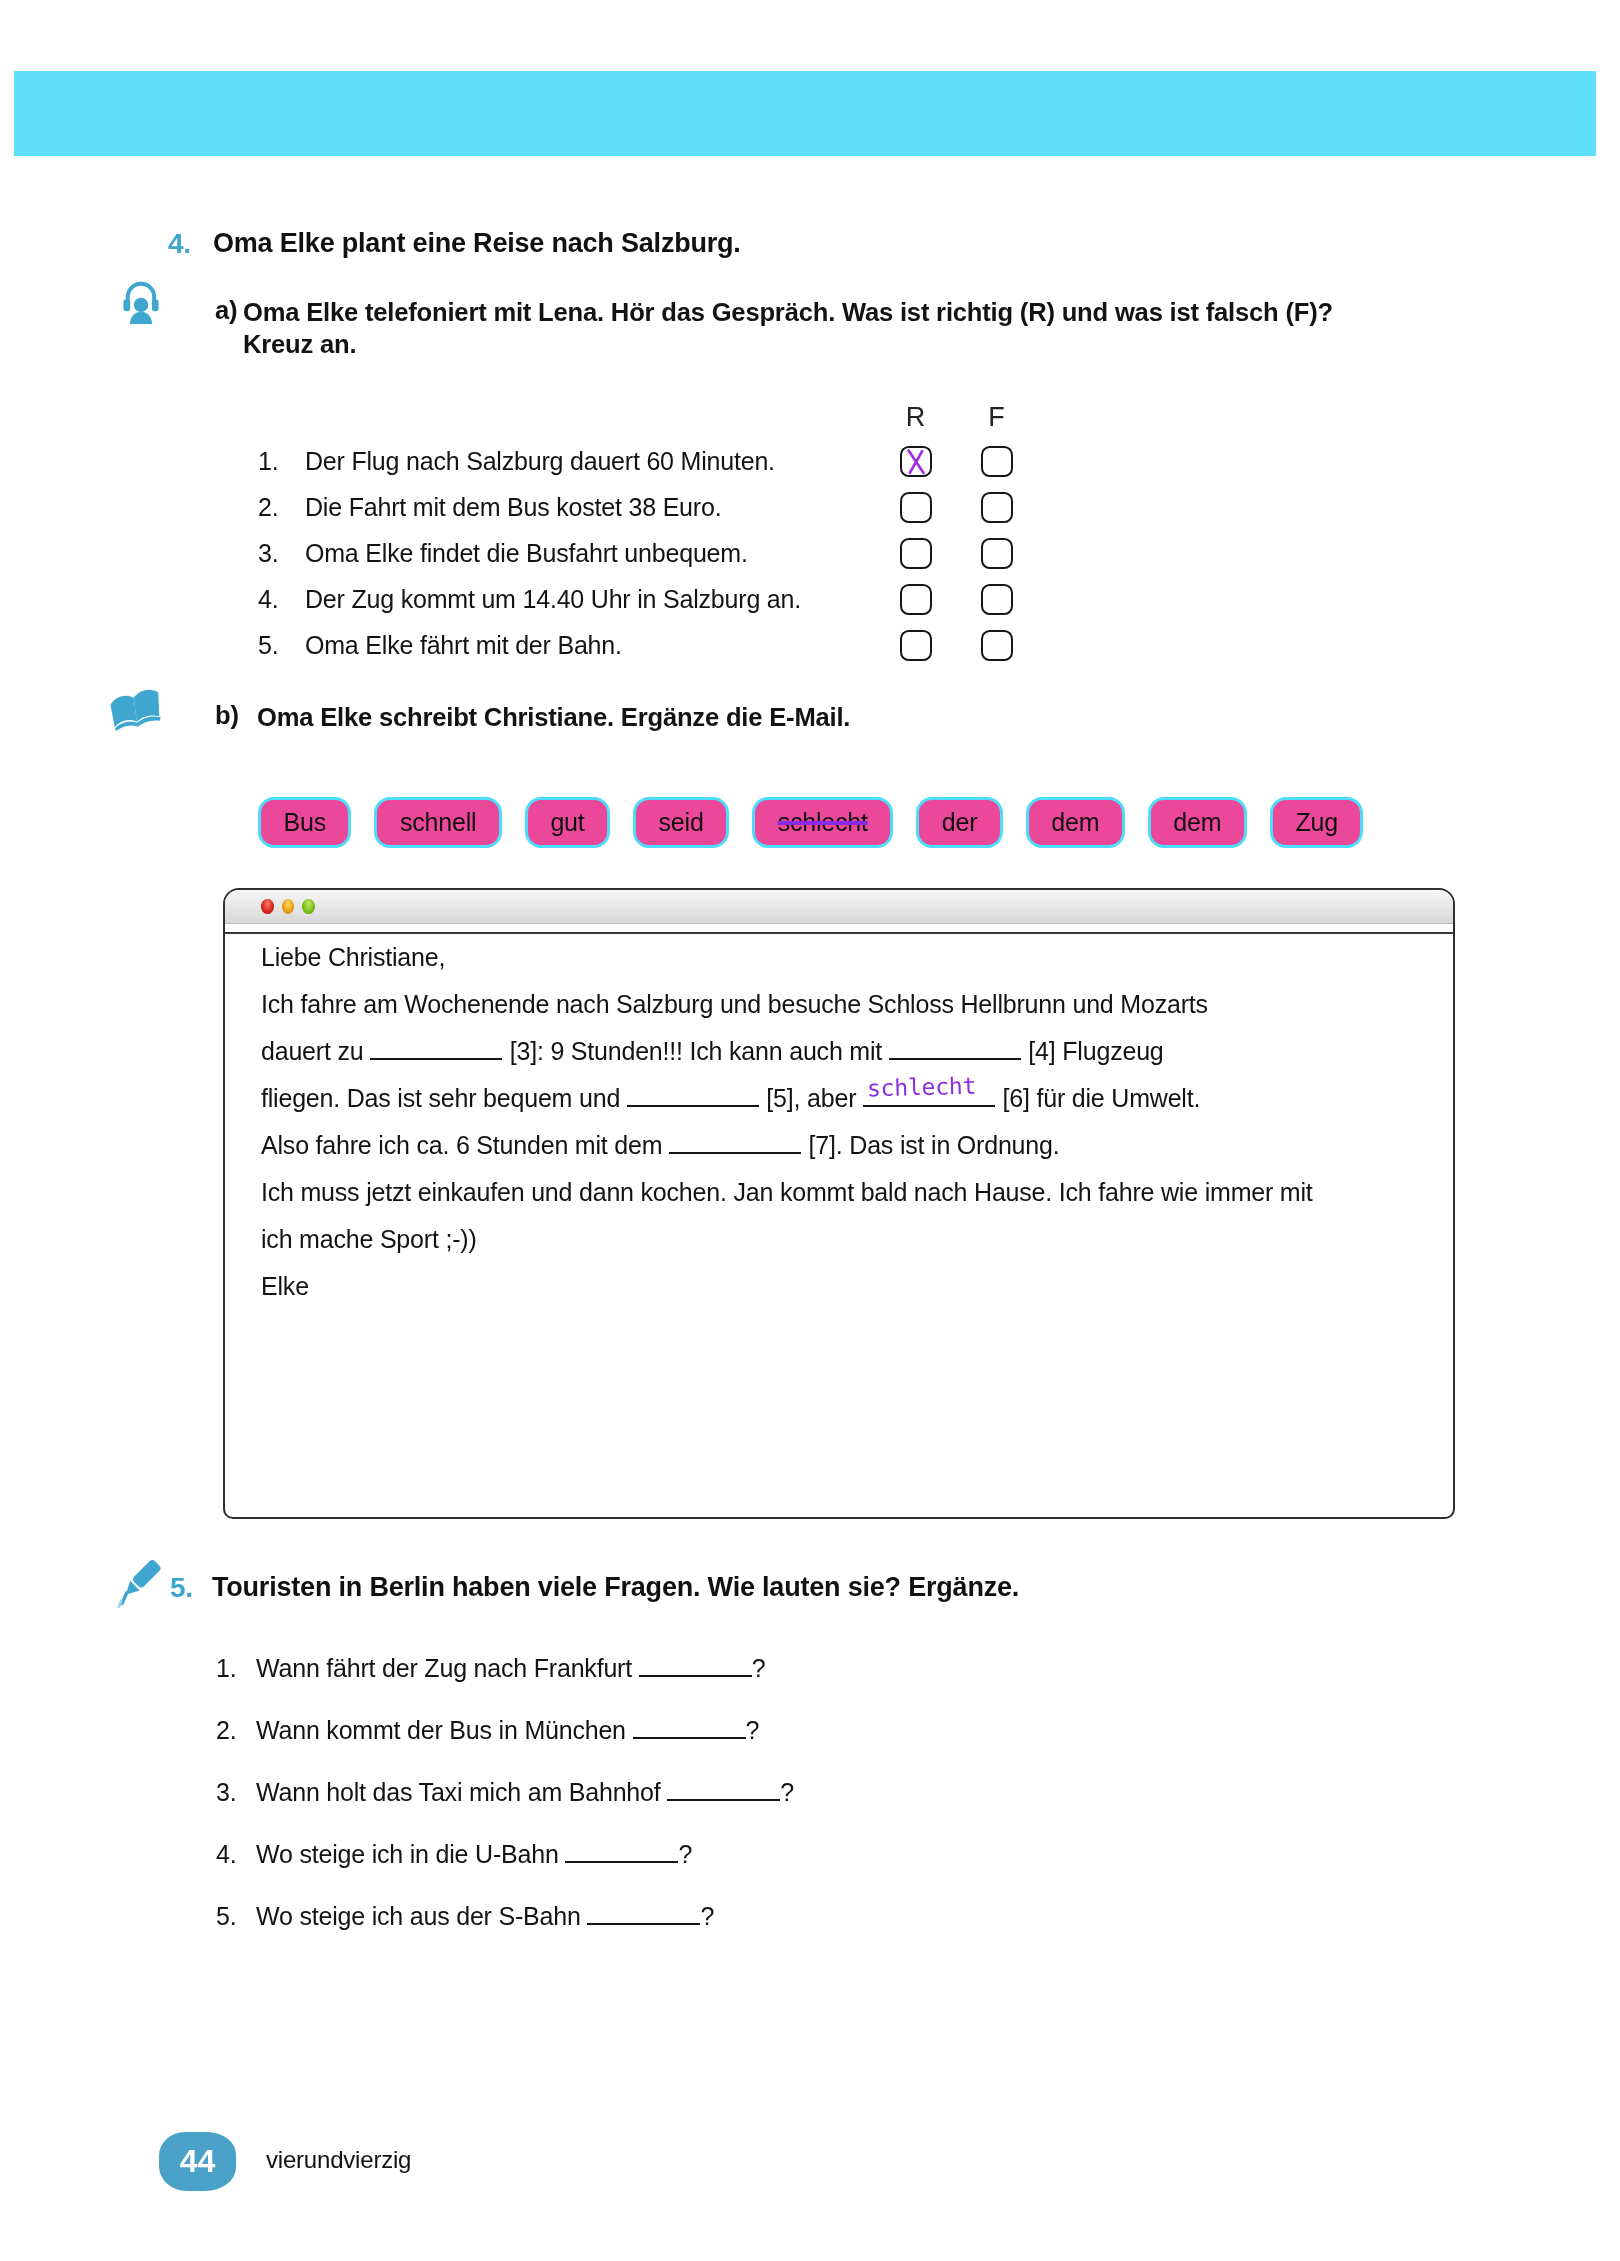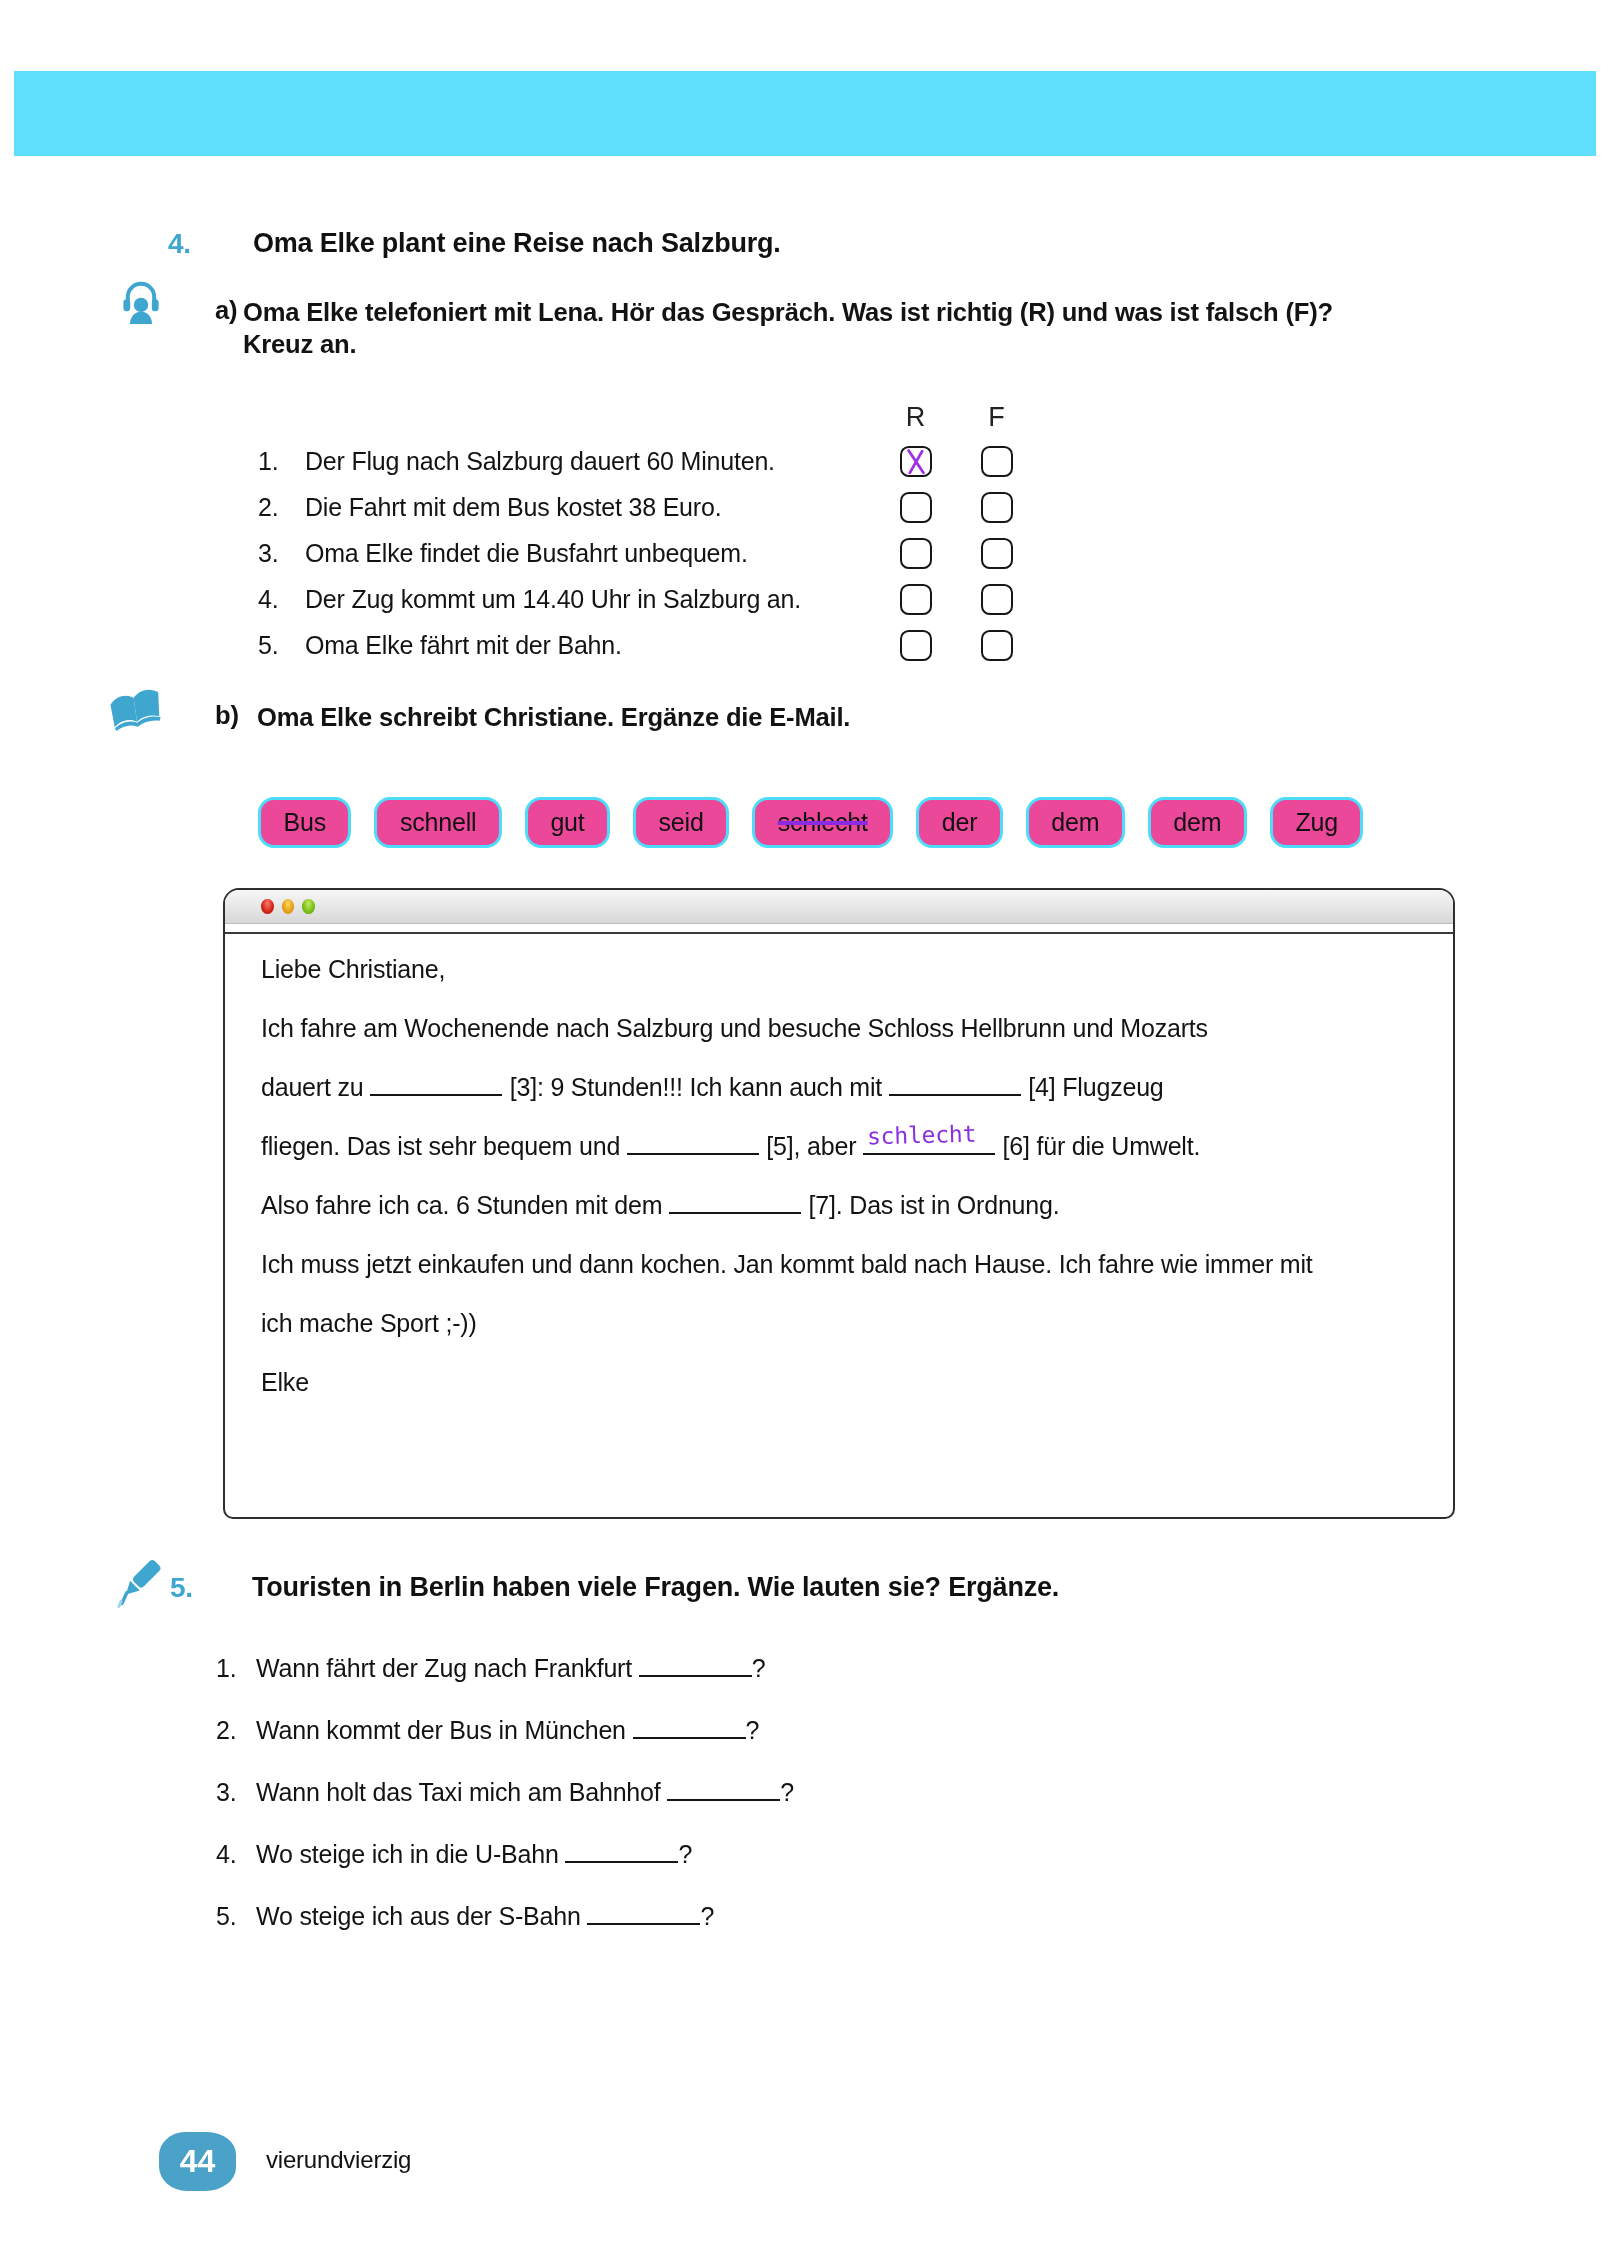--- a/index.html
+++ b/index.html
@@ -4,21 +4,21 @@
 <style>
   * { margin:0; padding:0; box-sizing:border-box; }
   html,body { width:1620px; height:2261px; background:#ffffff; font-family:"Liberation Sans", sans-serif; color:#131313; letter-spacing:-0.2px; }
   .abs { position:absolute; }
 
   
   #header-bar { left:14.3px; top:71px; width:1582px; height:85px; }
 
   
   .ex-num { font-weight:bold; font-size:28px; }
-  .ex-title { font-weight:bold; font-size:27px; color:#111;margin-left:40px; }
+  .ex-title { font-weight:bold; font-size:27px; color:#111; }
   .sub-label { font-weight:bold; font-size:25.6px; }
   .sub-instr { font-weight:bold; font-size:25.6px; line-height:32px; }
 
   
   .icon-blue { display:block; }
 
   
   .rf-head { width:31px; text-align:center; font-size:27px; color:#222; }
 
   
@@ -38,21 +38,21 @@
 
   
   #email-window { left:223px; top:888px; width:1232px; height:631px; border:2.5px solid #2e2e2e; border-radius:16px 16px 10px 10px; background:#fff; overflow:hidden; }
   .win-titlebar { height:34px; background:linear-gradient(#f7f7f7,#d7d7d7); border-bottom:1.2px solid #bdbdbd; display:flex; align-items:center; padding-left:36px; gap:8px; }
   .win-dot { width:12.5px; height:15.6px; border-radius:50%; }
   .dot-red { background:radial-gradient(ellipse at 50% 30%, #ff7a6a 0%, #cf2417 60%, #a81409 100%); }
   .dot-yellow { background:radial-gradient(ellipse at 50% 30%, #ffd75e 0%, #e49d13 60%, #c07f05 100%); }
   .dot-green { background:radial-gradient(ellipse at 50% 30%, #c3e960 0%, #77bd17 60%, #569203 100%); }
   .win-sep { height:2.5px; background:#3a3a3a; margin-top:7.5px; }
   .email-body { padding:8.7px 35px 0 36px; }
-  .email-line { height:47px; white-space:pre; font-size:25px;margin-top:12px; }
+  .email-line { height:47px; white-space:pre; font-size:25px; }
   .blank { position:relative; display:inline-block; height:6.2px; border-bottom:2.5px solid #151515; }
   .blank.email-blank { width:132px; }
   .blank.q-blank { width:113px; }
   .blank-label { margin-left:7.5px; }
   .written-word { position:absolute; left:3.7px; bottom:5px; font-family:"DejaVu Sans Mono", monospace; font-size:23px; color:#8b2fe2; white-space:nowrap; transform:rotate(-1.5deg); }
 
   
   #questions { left:216px; top:1654px; width:1123px; }
   .q-row { height:62px; font-size:25px; white-space:pre; }
   .q-num { display:inline-block; width:40px; }

